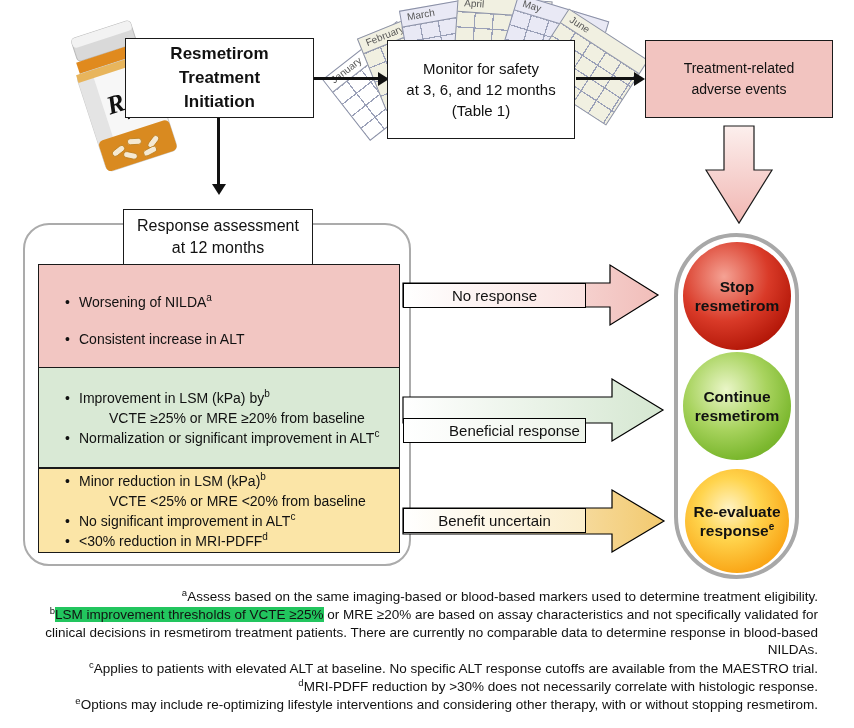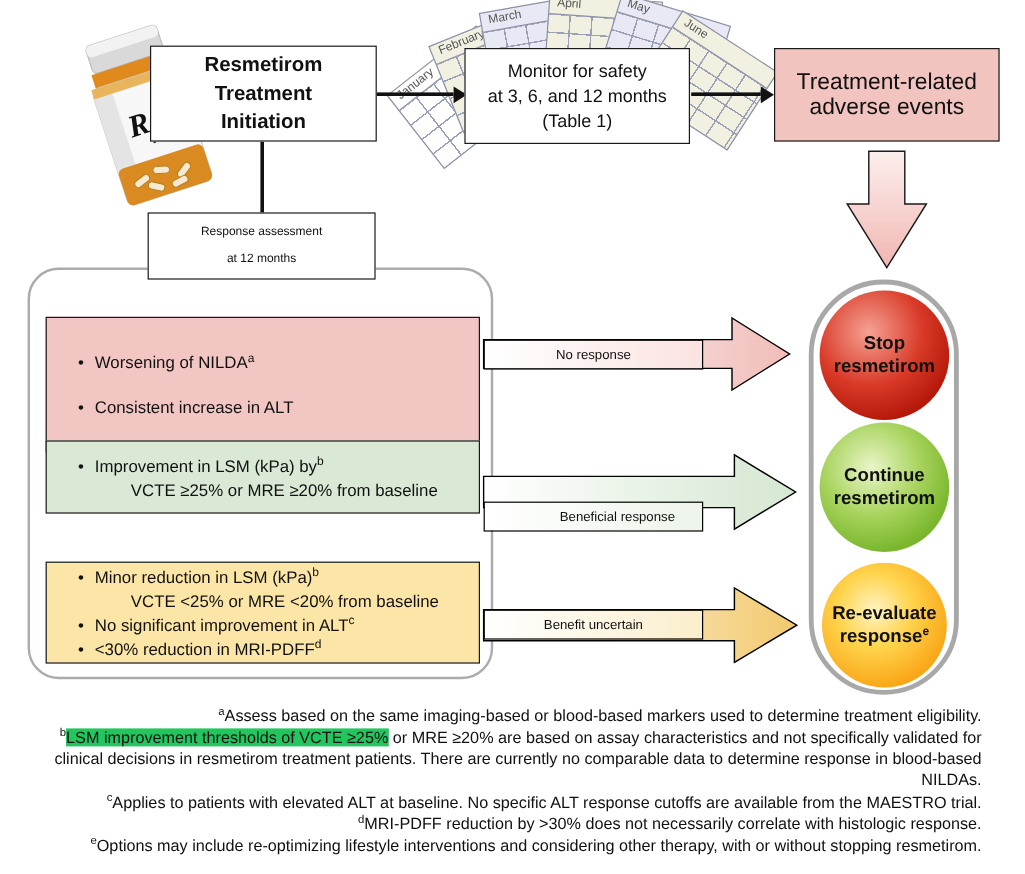--- a/index.html
+++ b/index.html
@@ -3,23 +3,23 @@
 <meta charset="utf-8">
 <style>
   html,body{margin:0;padding:0;background:#fff;}
   .stage{position:relative;width:854px;height:728px;background:#fff;overflow:hidden;
          font-family:"Liberation Sans",sans-serif;color:#111;}
   .box{position:absolute;background:#fff;border:1.6px solid #1a1a1a;display:flex;
        flex-direction:column;align-items:center;justify-content:center;text-align:center;
        box-sizing:border-box;z-index:5;}
   .box .ln{display:block;}
   #initiation-box{left:125px;top:38px;width:189px;height:80px;font-weight:bold;font-size:17px;line-height:24px;}
-  #monitor-box{left:387px;top:40px;width:188px;height:80px;font-size:15px;line-height:21px;border-width:1.8px;}
-  #adverse-box{left:645px;top:40px;width:188px;height:78px;font-size:19px;line-height:21px;background:#F2C4C0;}
-  #assessment-box{left:123px;top:177px;width:190px;height:56px;font-size:10px;line-height:22px;z-index:6;}
+  #monitor-box{left:387px;top:40px;width:188px;height:99px;font-size:15px;line-height:21px;border-width:1.8px;}
+  #adverse-box{left:645px;top:40px;width:188px;height:78px;font-size:14px;line-height:21px;background:#F2C4C0;}
+  #assessment-box{left:123px;top:209px;width:190px;height:56px;font-size:16px;line-height:22px;z-index:6;}
 
   
   .cal{position:absolute;width:95px;height:78px;border:1.5px solid #8A90A6;box-sizing:border-box;z-index:1;}
   .cal .month{display:block;font-size:10px;color:#555;padding:1px 0 0 6px;height:14px;overflow:hidden;}
   .cal .grid{position:absolute;left:0;right:0;top:15px;bottom:0;border-top:1.2px solid #8A90A6;
     background:
       repeating-linear-gradient(0deg, transparent 0px, transparent 14px, #9aa0b8 14px, #9aa0b8 15.2px),
       repeating-linear-gradient(90deg, transparent 0px, transparent 17px, #9aa0b8 17px, #9aa0b8 18.2px);}
   #cal-1{left:336px;top:42px;transform:rotate(-38deg);background:#fff;}
   #cal-2{left:368px;top:18px;transform:rotate(-22deg);background:#F1F0E1;}
@@ -37,31 +37,31 @@
           border-right:7px solid transparent;border-top:11px solid #111;z-index:4;}
 
   
   #criteria-container{position:absolute;left:23px;top:223px;width:388px;height:343px;
     border:2.6px solid #ABABAB;border-radius:26px;box-sizing:border-box;z-index:2;}
 
   .crit{position:absolute;border:1.4px solid #1a1a1a;box-sizing:border-box;z-index:5;
         font-size:14px;line-height:20px;display:flex;flex-direction:column;justify-content:center;
         padding:6px 10px 6px 18px;}
   #crit-pink{left:38px;top:264px;width:362px;height:113px;background:#F2C6C2;gap:17px;}
-  #crit-green{left:38px;top:367px;width:362px;height:61px;background:#D9E9D5;}
+  #crit-green{left:38px;top:367px;width:362px;height:101px;background:#D9E9D5;}
   #crit-yellow{left:38px;top:468px;width:362px;height:85px;background:#FBE5A7;}
   .bullet{padding-left:22px;position:relative;}
   .bullet::before{content:"\2022";position:absolute;left:8px;}
   .subline{padding-left:52px;}
   sup{font-size:10px;line-height:0;}
 
   
   .blockarrow{position:absolute;z-index:6;}
   .arrow-label{position:absolute;z-index:7;height:25px;border:1.2px solid #000;box-sizing:border-box;
-    display:flex;align-items:center;justify-content:center;font-size:11px;width:183px;left:403px;}
+    display:flex;align-items:center;justify-content:center;font-size:15px;width:183px;left:403px;}
   #label-noresponse{top:283px;background:linear-gradient(to right,#ffffff,#FAE3E1);}
   #label-beneficial{top:418px;background:linear-gradient(to right,#ffffff,#EDF4EA);padding-left:40px;}
   #label-uncertain{top:508px;background:linear-gradient(to right,#ffffff,#FBEECC);}
 
   
   #traffic-light{position:absolute;left:674px;top:233px;width:125px;height:346px;background:#fff;
     border:4px solid #A8A8A8;border-radius:63px;box-sizing:border-box;z-index:3;}
   .light{position:absolute;border-radius:50%;display:flex;flex-direction:column;align-items:center;
     justify-content:center;text-align:center;font-weight:bold;font-size:15.5px;line-height:19px;z-index:6;}
   #light-stop{left:683px;top:242px;width:108px;height:108px;
@@ -169,20 +169,21 @@
     <span class="ln">at 12 months</span>
   </div>
 
   <div class="crit" id="crit-pink">
     <div class="bullet"><span>Worsening of NILDA</span><sup>a</sup></div>
     <div class="bullet"><span>Consistent increase in ALT</span></div>
   </div>
   <div class="crit" id="crit-green">
     <div class="bullet"><span>Improvement in LSM (kPa) by</span><sup>b</sup></div>
     <div class="subline">VCTE ≥25% or MRE ≥20% from baseline</div>
+    <div class="bullet"><span>Normalization or significant improvement in ALT</span><sup>c</sup></div>
   </div>
   <div class="crit" id="crit-yellow">
     <div class="bullet"><span>Minor reduction in LSM (kPa)</span><sup>b</sup></div>
     <div class="subline">VCTE &lt;25% or MRE &lt;20% from baseline</div>
     <div class="bullet"><span>No significant improvement in ALT</span><sup>c</sup></div>
     <div class="bullet"><span>&lt;30% reduction in MRI-PDFF</span><sup>d</sup></div>
   </div>
 
   <svg class="blockarrow" style="left:402px;top:263px;" width="260" height="64" viewBox="0 0 260 64">
     <defs>

